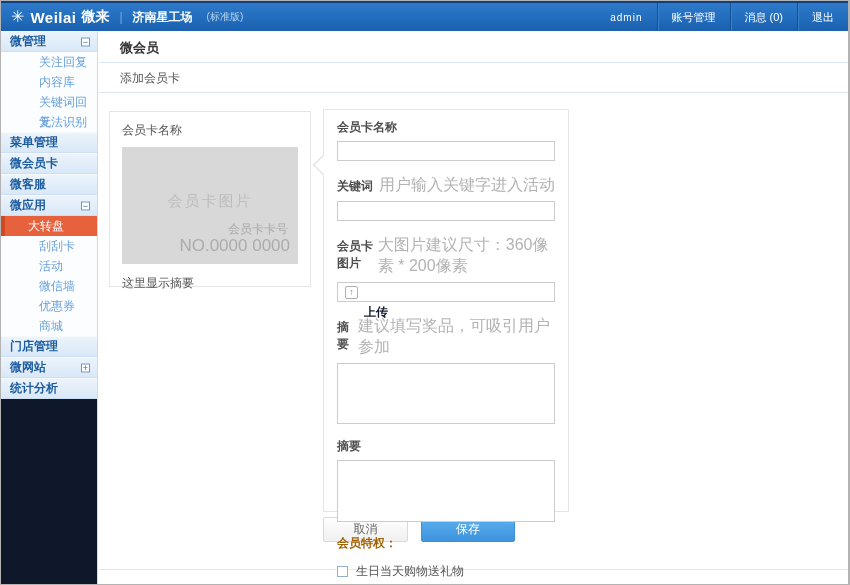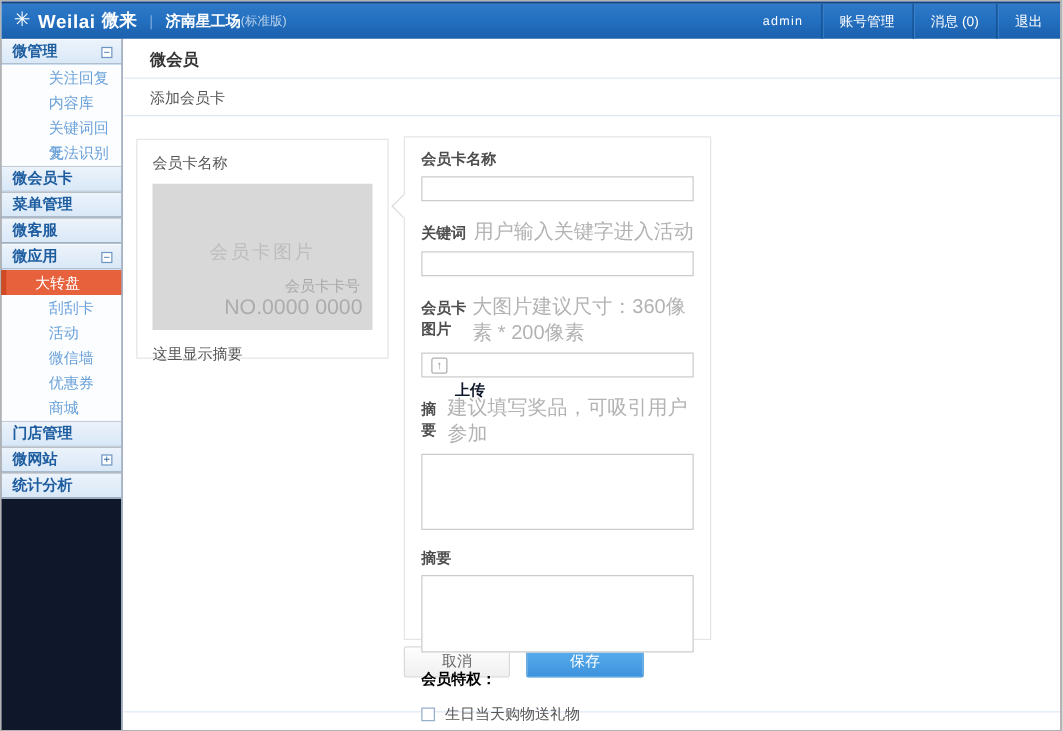--- a/index.html
+++ b/index.html
@@ -16,21 +16,21 @@
     background:linear-gradient(#2e79c8 0%,#2470c0 45%,#1a60ad 100%);
     border-top:2px solid #0d4183;
     display:flex;justify-content:space-between;color:#fff;z-index:5;
   }
   .brand{display:flex;align-items:center;padding-left:10px;}
   .logo{font-size:16px;margin-right:6px;line-height:1;}
   .brand-en{font-size:15px;font-weight:bold;letter-spacing:.5px;}
   .brand-cn{font-size:14px;font-weight:bold;margin-left:5px;}
   .hdr-sep{margin:0 10px;color:#7aa9d9;font-size:12px;}
   .workspace{font-size:12px;font-weight:bold;}
-  .edition{font-size:10px;color:#b9d2ec;margin-left:0;}
+  .edition{font-size:10px;color:#b9d2ec;margin-left:14px;}
   .user-area{display:flex;align-items:stretch;}
   .username{font-size:10px;align-self:center;margin-right:14px;letter-spacing:1px;}
   .hnav{
     display:flex;align-items:center;padding:0 14px;font-size:11px;cursor:pointer;
     border-left:1px solid #12508f;box-shadow:inset 1px 0 0 #3c80c8;color:#fff;text-decoration:none;
   }
   
   .sidebar{
     position:absolute;top:30px;left:0;width:97px;bottom:0;box-sizing:border-box;
     background:#0f172a;border-right:1px solid #cadcf0;
@@ -107,21 +107,21 @@
   .upload-box{
     margin-top:5px;height:20px;box-sizing:border-box;border:1px solid #ccc;
     display:flex;align-items:center;padding-left:7px;cursor:pointer;background:#fff;
   }
   .upload-icon{
     display:inline-block;width:13px;height:13px;box-sizing:border-box;margin-right:6px;
     border:1px solid #b0b0b0;border-radius:2px;color:#8a8a8a;
     font-size:9px;line-height:11px;text-align:center;
   }
   .upload-label{font-size:12px;color:#0f172a;font-weight:bold;margin-top:40px;}
-  .priv-label{margin-top:13px;font-size:12px;color:#000000;font-weight:bold;}
+  .priv-label{margin-top:13px;font-size:12px;color:#a16207;font-weight:bold;}
   .cb-row{display:flex;align-items:center;margin-top:11px;cursor:pointer;}
   .cb{
     width:11px;height:11px;box-sizing:border-box;border:1px solid #96afca;
     background:#fff;margin-right:8px;flex:none;
   }
   .cb-label{font-size:12px;color:#555;}
   
   .actions{position:absolute;left:224px;top:424px;display:flex;}
   .btn{
     height:25px;font-size:12px;cursor:pointer;box-sizing:border-box;border-radius:2px;
@@ -160,24 +160,24 @@
   <div class="sec">
     <span>微管理</span>
     <span class="expander">−</span>
   </div>
   <div class="subitem">关注回复</div>
   <div class="subitem">内容库</div>
   <div class="subitem">关键词回复</div>
   <div class="subitem">无法识别回复</div>
 
   <div class="sec">
+    <span>菜单管理</span>
+  </div>
+  <div class="sec">
     <span>微会员卡</span>
-  </div>
-  <div class="sec">
-    <span>菜单管理</span>
   </div>
   <div class="sec">
     <span>微客服</span>
   </div>
 
   <div class="sec">
     <span>微应用</span>
     <span class="expander">−</span>
   </div>
   <div class="subitem selected">大转盘</div>

